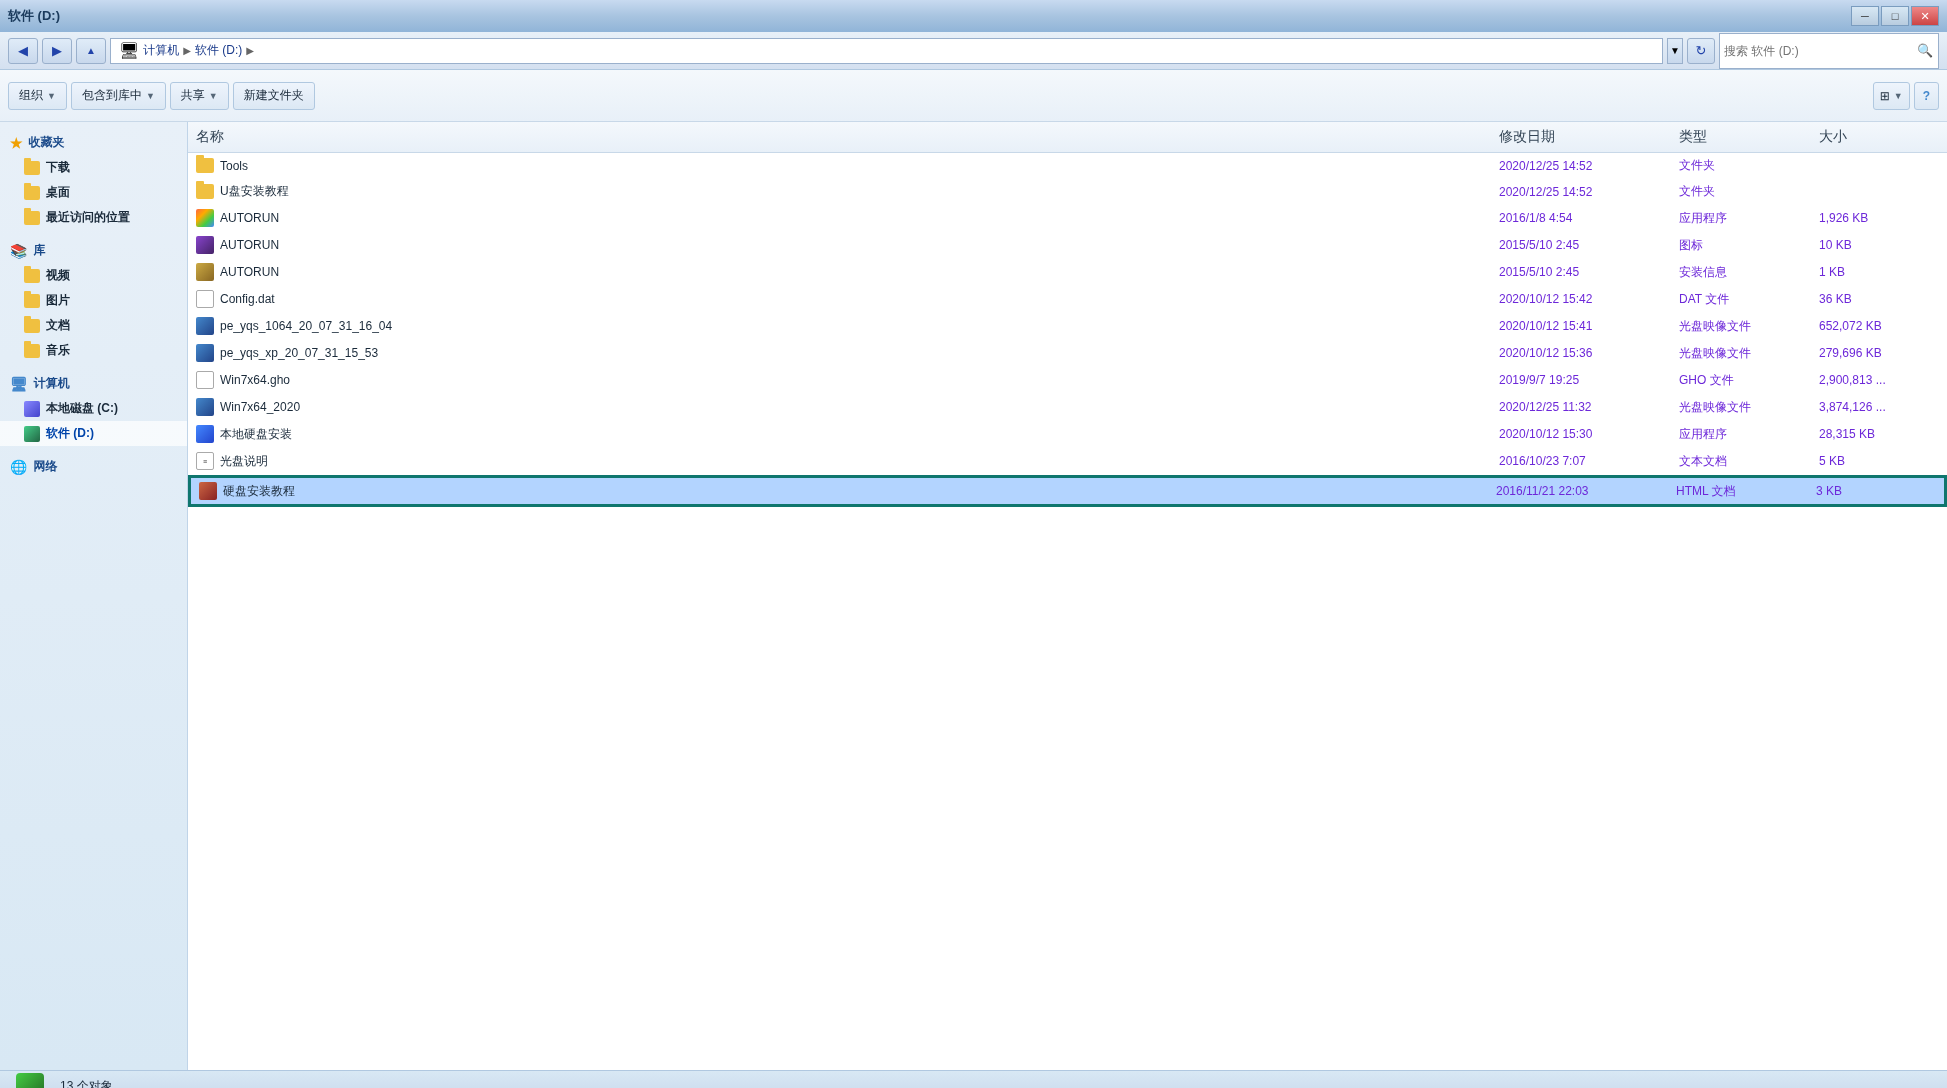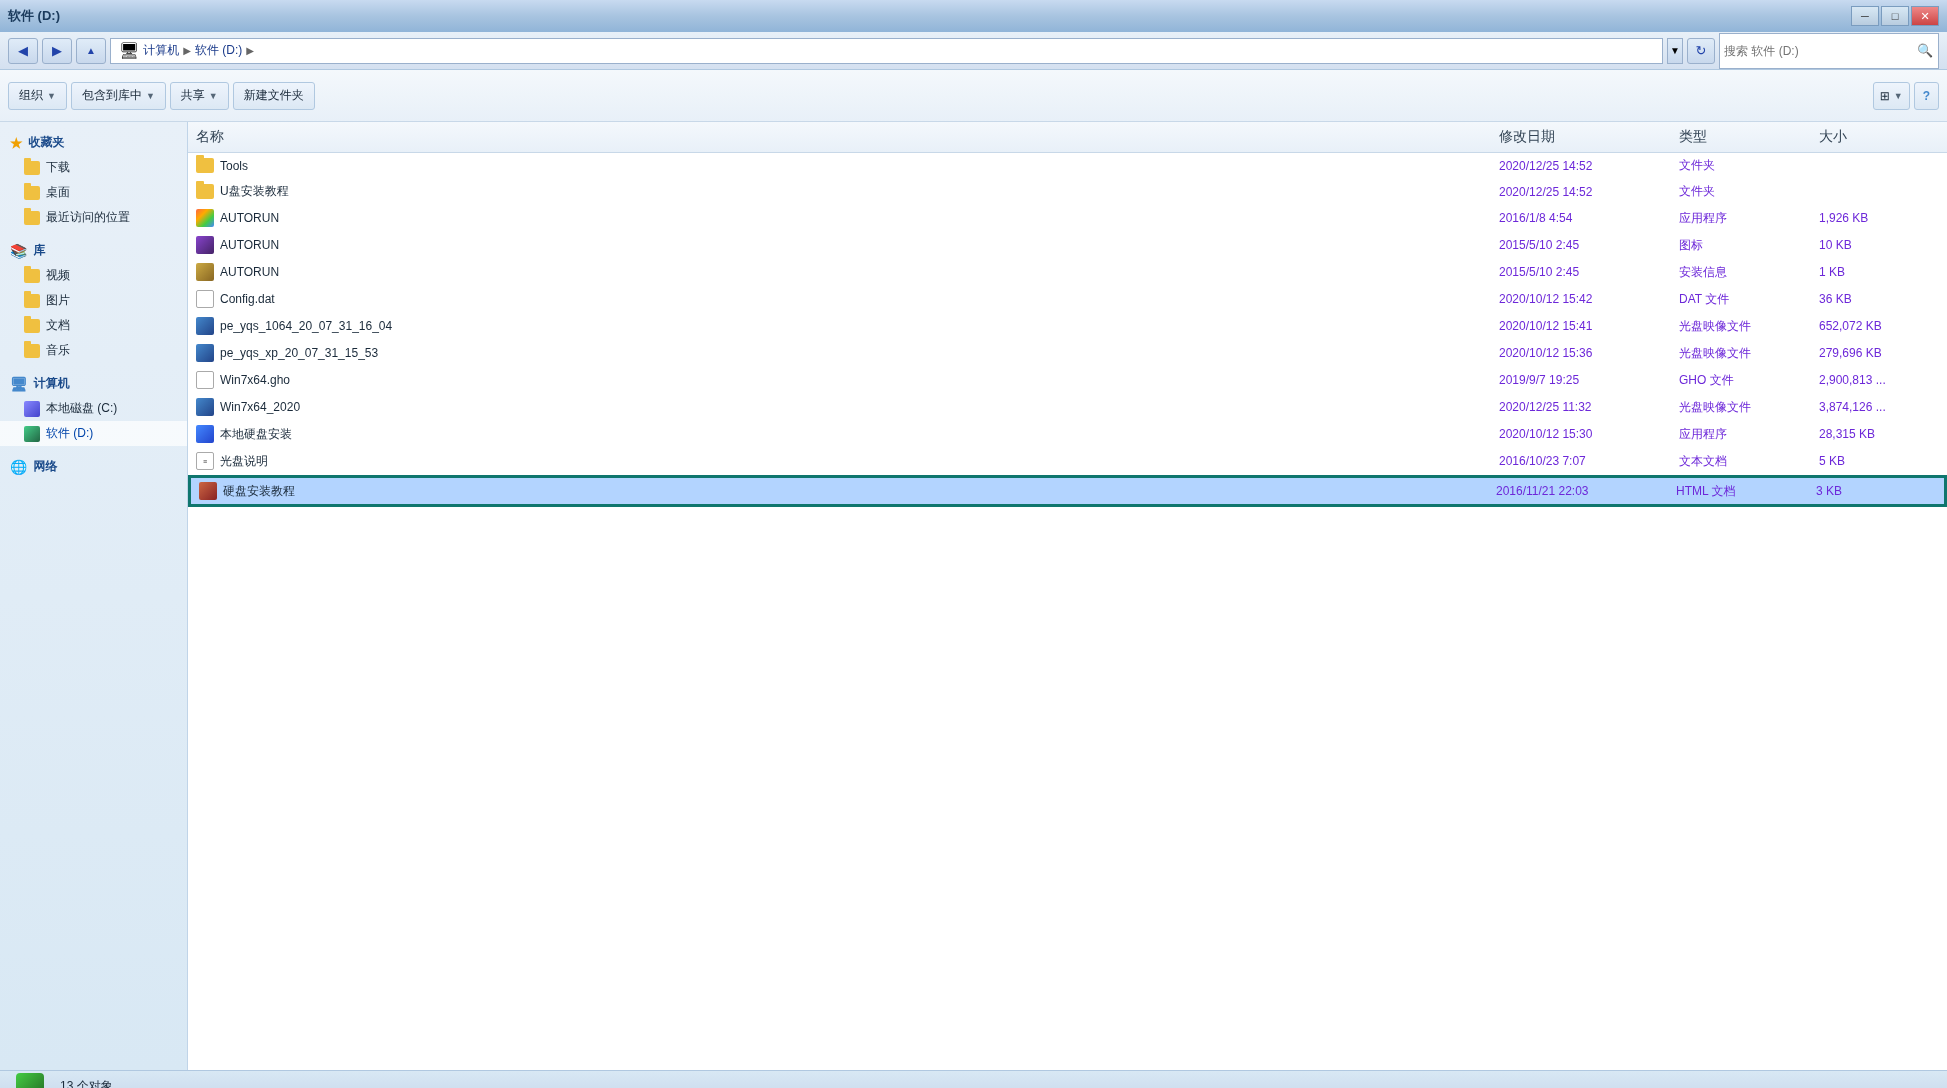--- a/index.html
+++ b/index.html
@@ -192,20 +192,21 @@
       gap: 6px;
     }
     .sidebar-item {
       display: flex;
       align-items: center;
       padding: 4px 10px 4px 24px;
       cursor: pointer;
       color: #1a2a3a;
       font-size: 12px;
       gap: 6px;
+      font-weight: bold;
     }
     .sidebar-item.active {
       background: rgba(255,255,255,0.7);
       color: #0044aa;
     }
     .folder-icon {
       width: 16px;
       height: 14px;
       background: #f0c040;
       border-radius: 0 2px 2px 2px;

